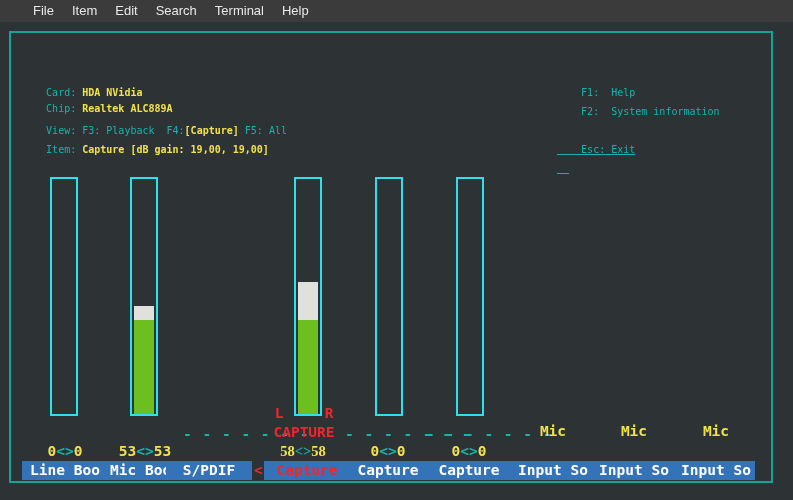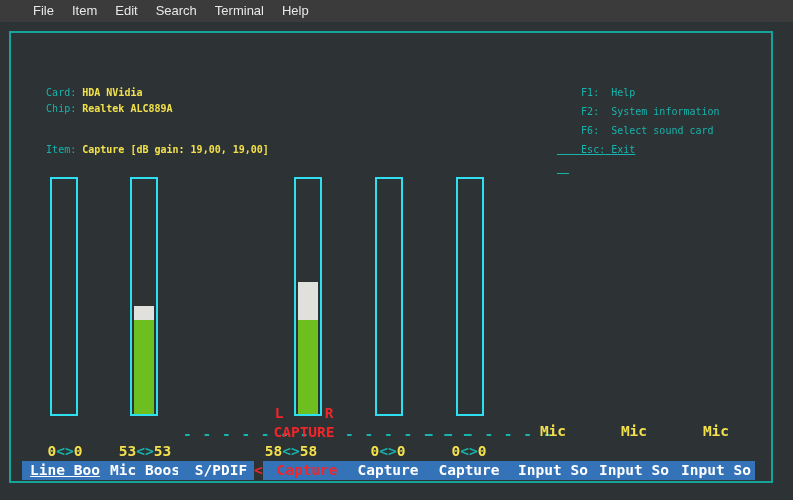--- a/index.html
+++ b/index.html
@@ -79,52 +79,52 @@
 <div id="term">
 
   <div id="frame"></div>
 
   <div class="row" style="left:22px;top:42px;">
     <span class="lab">Card:</span><span> </span><span class="val">HDA NVidia</span>
   </div>
   <div class="row" style="left:22px;top:58px;">
     <span class="lab">Chip:</span><span> </span><span class="val">Realtek ALC889A</span>
   </div>
+  <div class="row" style="left:22px;top:80px;">
+    <span class="lab">View:</span><span> </span><span class="dim">F3: Playback</span><span>  </span><span class="dim">F4:</span><span class="val">[Capture]</span><span> </span><span class="dim">F5: All</span>
+  </div>
   <div class="row" style="left:22px;top:99px;">
     <span class="lab">Item:</span><span> </span><span class="val">Capture [dB gain: 19,00, 19,00]</span>
   </div>
 
   <div class="row lab" style="left:557px;top:42px;">
     <span>F1:</span><span>  </span><span>Help</span>
   </div>
   <div class="row lab" style="left:557px;top:61px;">
     <span>F2:</span><span>  </span><span>System information</span>
   </div>
-  <div class="row lab" style="left:557px;top:80px;">
-    <span>F6:</span><span>  </span><span>Select sound card</span>
-  </div>
   <div class="row lab" style="left:557px;top:99px;text-decoration:underline;">
     <span>Esc:</span><span> </span><span>Exit</span>
   </div>
 
   <div id="strips">
       <div class="box" style="left: 50px; top: 155px; height: 239px;"></div>
       <div class="ctext" style="left: 22px; top: 421px; width: 86px;"><span class="yellow">0</span><span class="teal">&lt;&gt;</span><span class="yellow">0</span></div>
-      <div class="namebox" style="left: 22px; top: 439px; width: 86px; text-decoration: underline;">Line Boo</div>
+      <div class="namebox" style="left: 22px; top: 439px; width: 86px;">Line Boo</div>
       <div class="box" style="left: 130px; top: 155px; height: 239px;"></div>
       <div class="fill" style="left: 134px; top: 298px; height: 94px;"></div>
       <div class="cap" style="left: 134px; top: 284px; height: 14px;"></div>
       <div class="ctext" style="left: 102px; top: 421px; width: 86px;"><span class="yellow">53</span><span class="teal">&lt;&gt;</span><span class="yellow">53</span></div>
       <div class="namebox" style="left: 102px; top: 439px; width: 86px;">Mic Boos</div>
       <div class="ctext dash" style="left: 183px; top: 404px; width: 86px;">- - - - - - -</div>
-      <div class="namebox" style="left: 178px; top: 439px; width: 86px;">S/PDIF</div>
+      <div class="namebox" style="left: 166px; top: 439px; width: 86px;">S/PDIF</div>
       <div class="box" style="left: 294px; top: 155px; height: 239px;"></div>
       <div class="fill" style="left: 298px; top: 298px; height: 94px;"></div>
       <div class="cap" style="left: 298px; top: 260px; height: 38px;"></div>
-      <div class="ctext" style="left: 248px; top: 421px; width: 86px;"><span class="yellow">58</span><span class="teal">&lt;&gt;</span><span class="yellow">58</span></div>
+      <div class="ctext" style="left: 260px; top: 421px; width: 86px; font-family: Liberation Serif, serif;"><span class="yellow">58</span><span class="teal">&lt;&gt;</span><span class="yellow">58</span></div>
       <div class="namebox sel" style="left: 264px; top: 439px; width: 86px;">Capture</div>
       <div class="selmark" style="left: 254px; top: 439px;">&lt;</div>
       <div class="selmark" style="left: 350px; top: 439px;">&gt;</div>
       <div class="box" style="left: 375px; top: 155px; height: 239px;"></div>
       <div class="ctext dash" style="left: 345px; top: 404px; width: 86px;">- - - - - - -</div>
       <div class="ctext" style="left: 345px; top: 421px; width: 86px;"><span class="yellow">0</span><span class="teal">&lt;&gt;</span><span class="yellow">0</span></div>
       <div class="namebox" style="left: 345px; top: 439px; width: 86px;">Capture</div>
       <div class="box" style="left: 456px; top: 155px; height: 239px;"></div>
       <div class="ctext dash" style="left: 426px; top: 404px; width: 86px;">- - - - - - -</div>
       <div class="ctext" style="left: 426px; top: 421px; width: 86px;"><span class="yellow">0</span><span class="teal">&lt;&gt;</span><span class="yellow">0</span></div>

